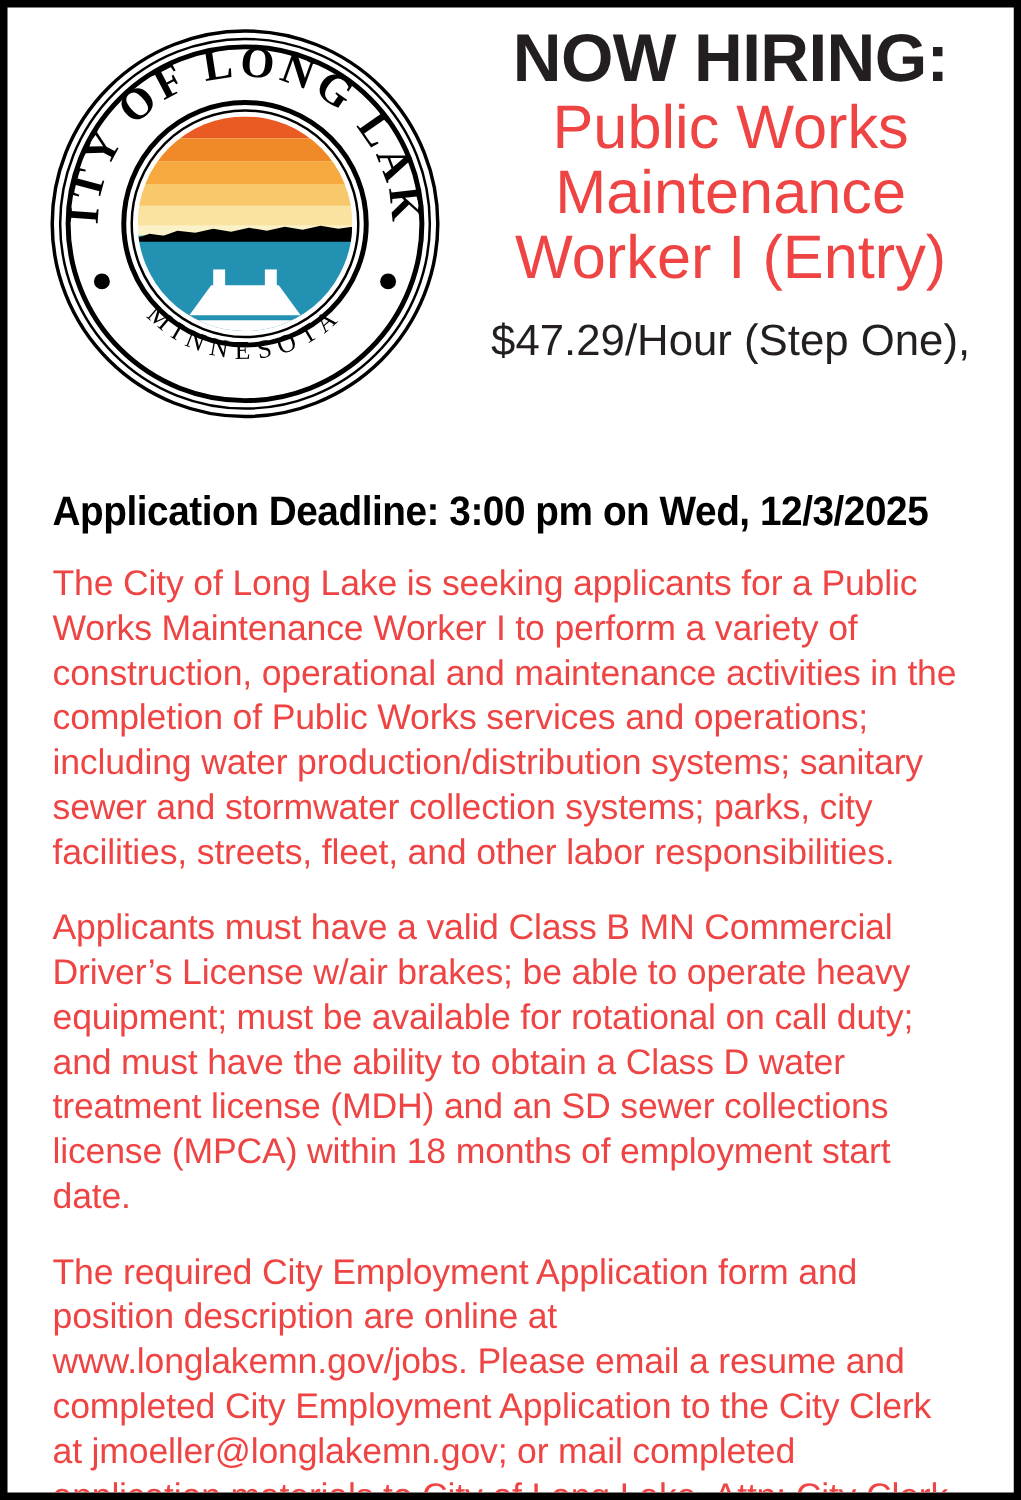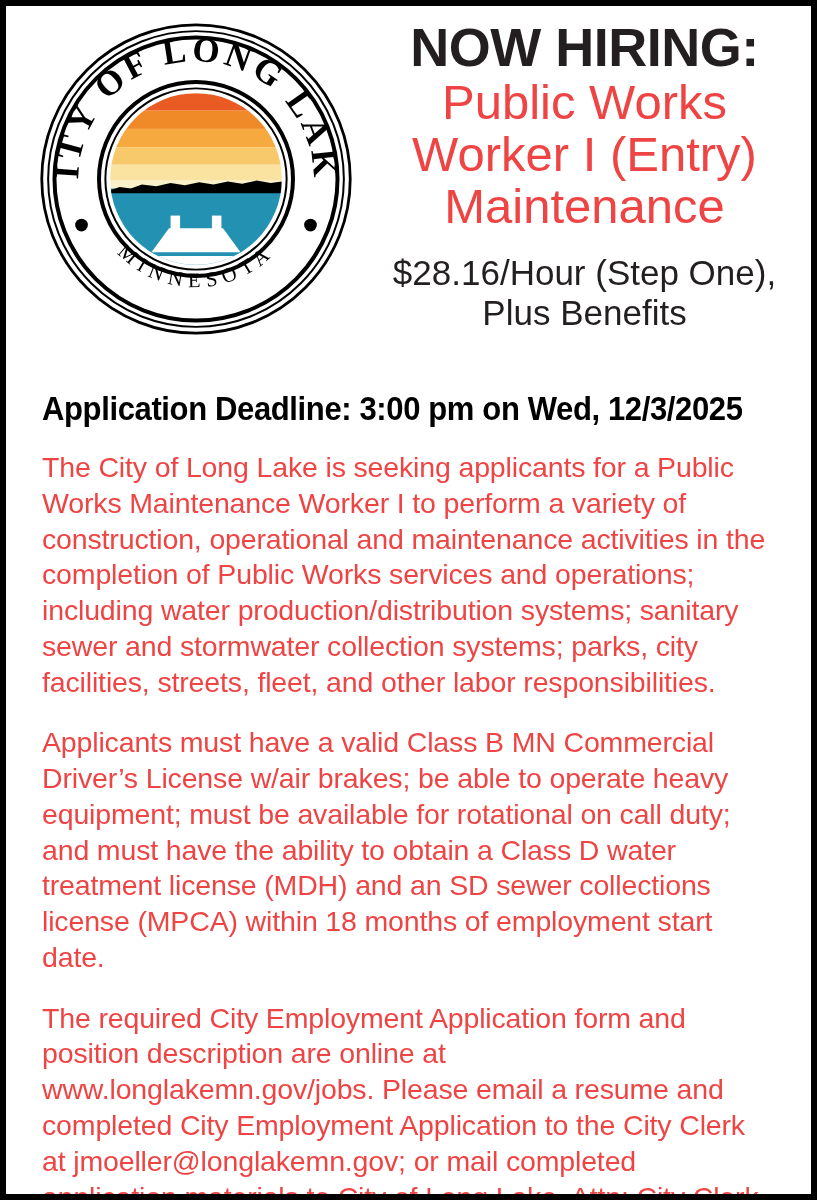--- a/index.html
+++ b/index.html
@@ -188,26 +188,25 @@
 
           <circle cx="56" cy="258" r="8" fill="#000"></circle>
           <circle cx="344" cy="258" r="8" fill="#000"></circle>
         </svg>
       </div>
 
       <div class="headline-wrap">
         <div class="headline-title">NOW HIRING:</div>
         <div class="headline-sub">
           <span class="line">Public Works</span>
+          <span class="line">Maintenance</span>
           <span class="line">Worker I (Entry)</span>
-          <span class="line">Maintenance</span>
         </div>
         <div class="salary">
-          <span class="line">$28.16/Hour (Step One),</span>
-          <span class="line">Plus Benefits</span>
+          <span class="line">$47.29/Hour (Step One),</span>
         </div>
       </div>
     </div>
 
     <div class="deadline">Application Deadline: 3:00 pm on Wed, 12/3/2025</div>
 
     <div class="body-copy">
       <p>The City of Long Lake is seeking applicants for a Public Works Maintenance Worker I to perform a variety of construction, operational and maintenance activities in the completion of Public Works services and operations; including water production/distribution systems; sanitary sewer and stormwater collection systems; parks, city facilities, streets, fleet, and other labor responsibilities.</p>
       <p>Applicants must have a valid Class B MN Commercial Driver’s License w/air brakes; be able to operate heavy equipment; must be available for rotational on call duty; and must have the ability to obtain a Class D water treatment license (MDH) and an SD sewer collections license (MPCA) within 18 months of employment start date.</p>
       <p>The required City Employment Application form and position description are online at www.longlakemn.gov/jobs. Please email a resume and completed City Employment Application to the City Clerk at jmoeller@longlakemn.gov; or mail completed application materials to City of Long Lake, Attn: City Clerk, PO Box 606, Long Lake, MN 55356.</p>

